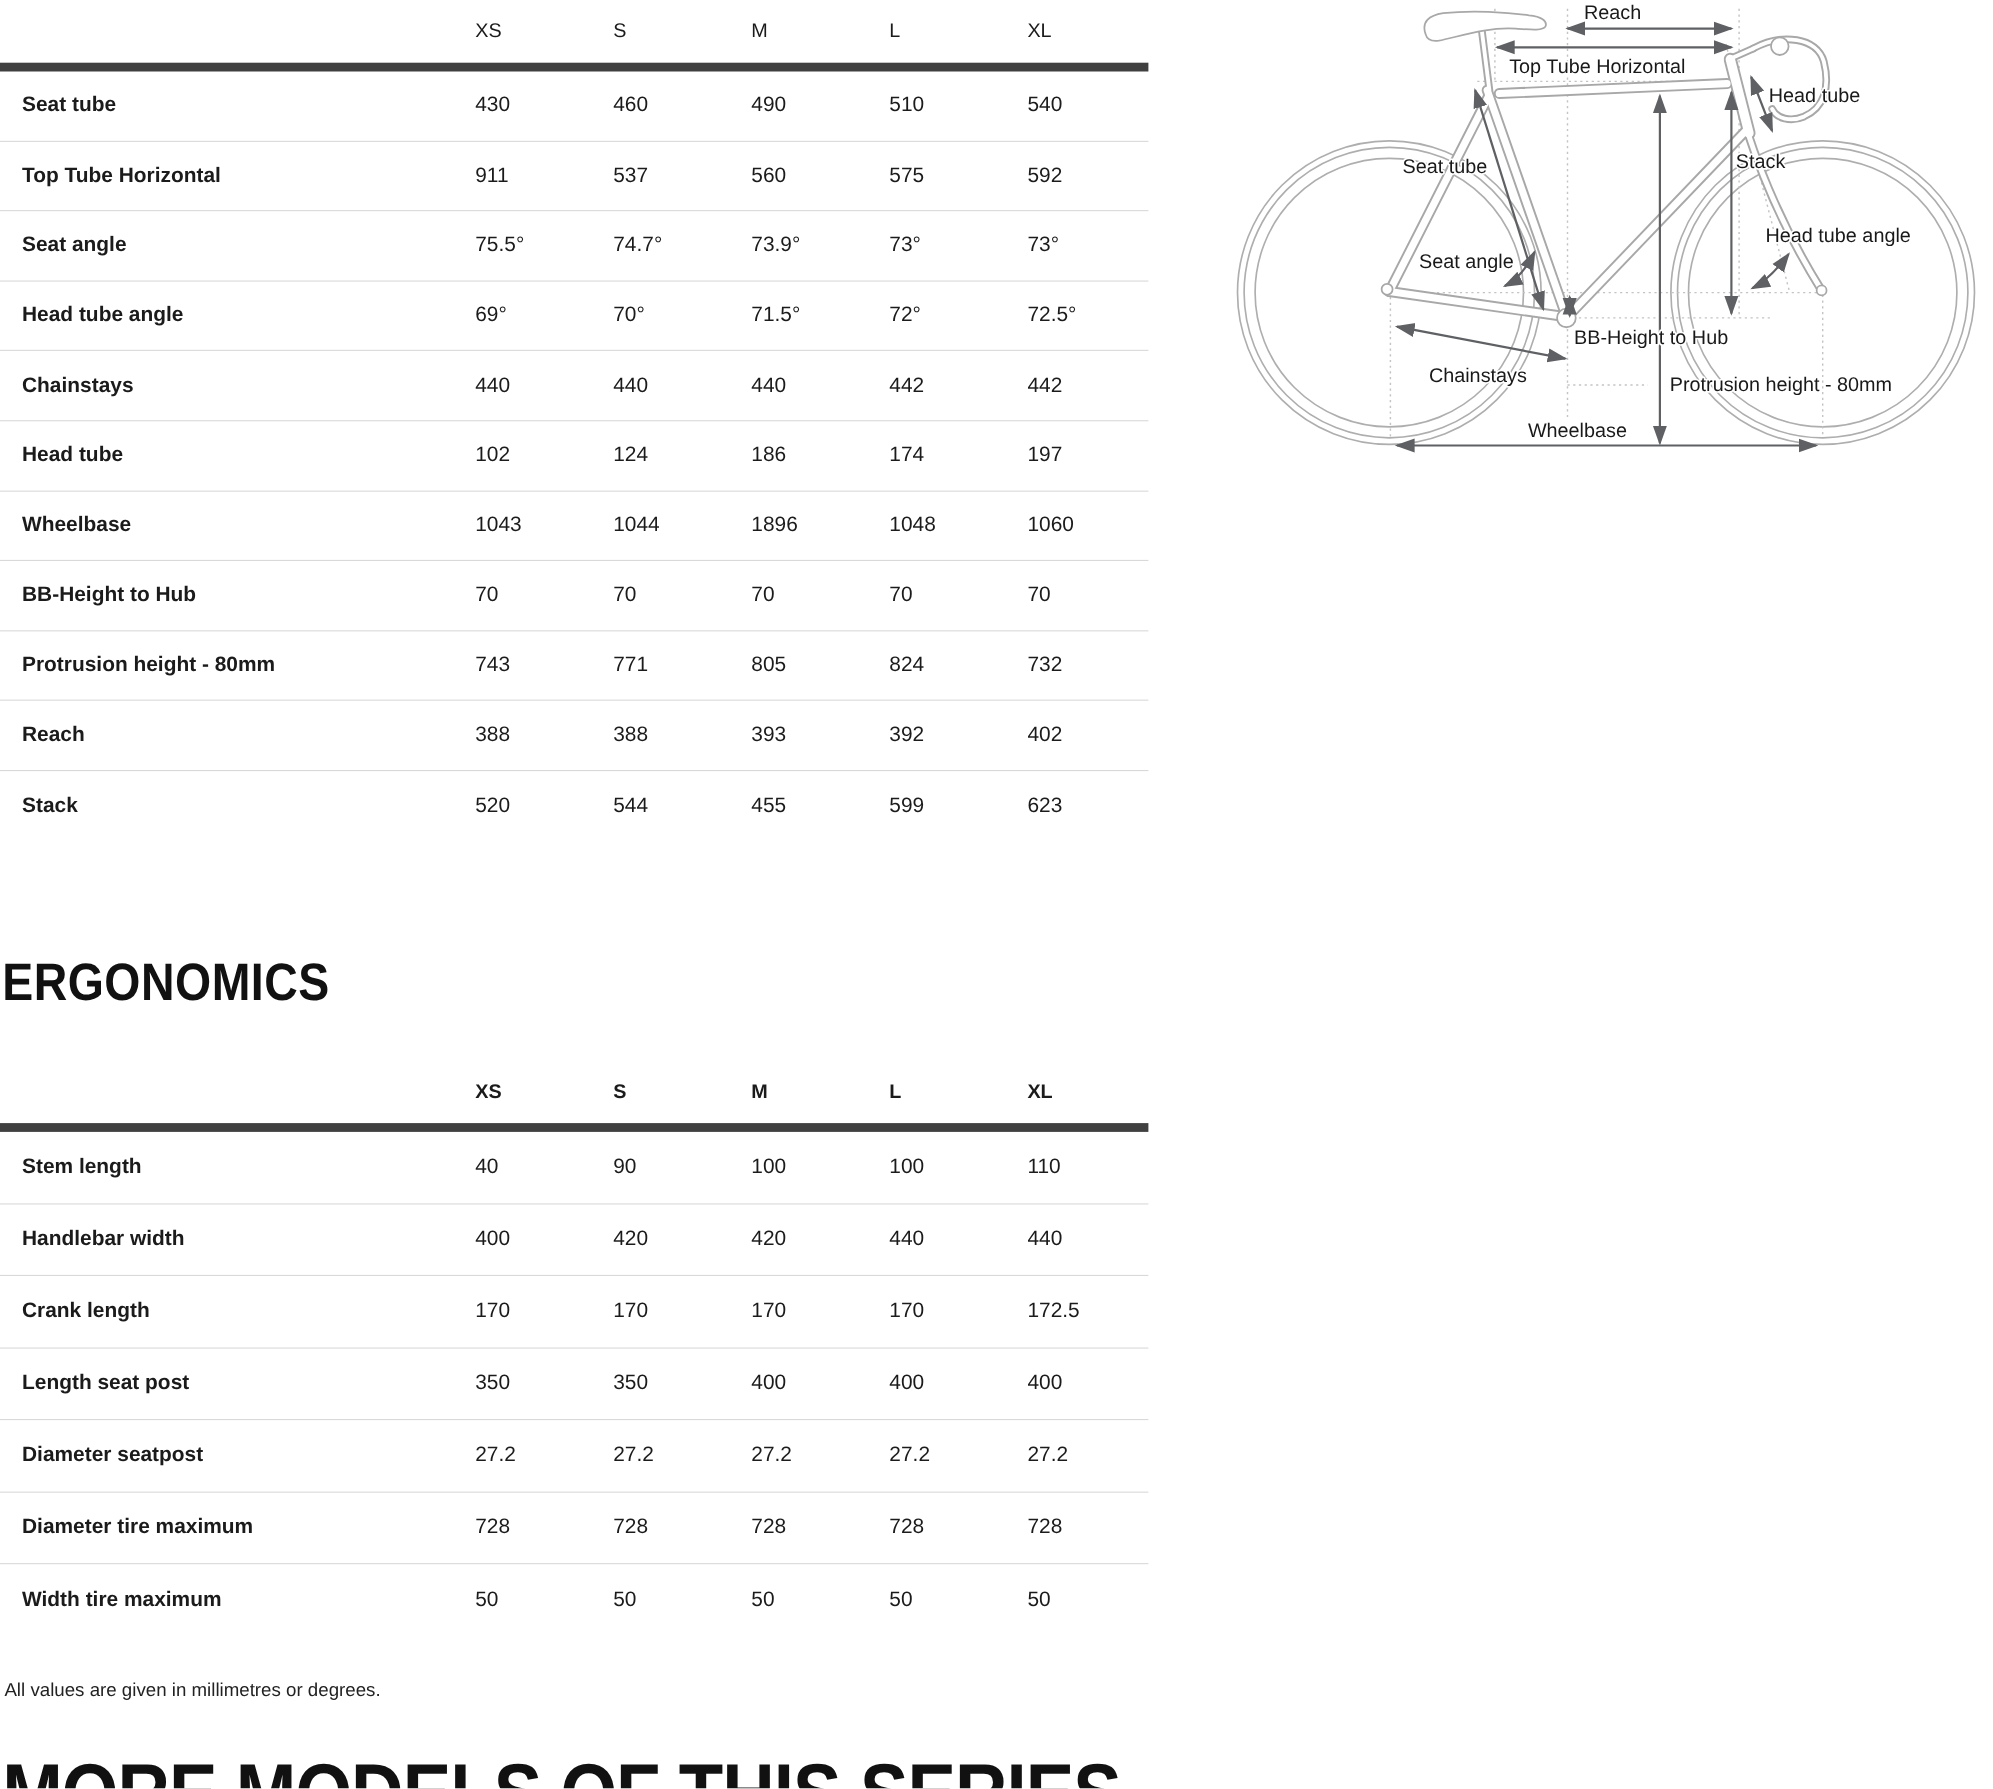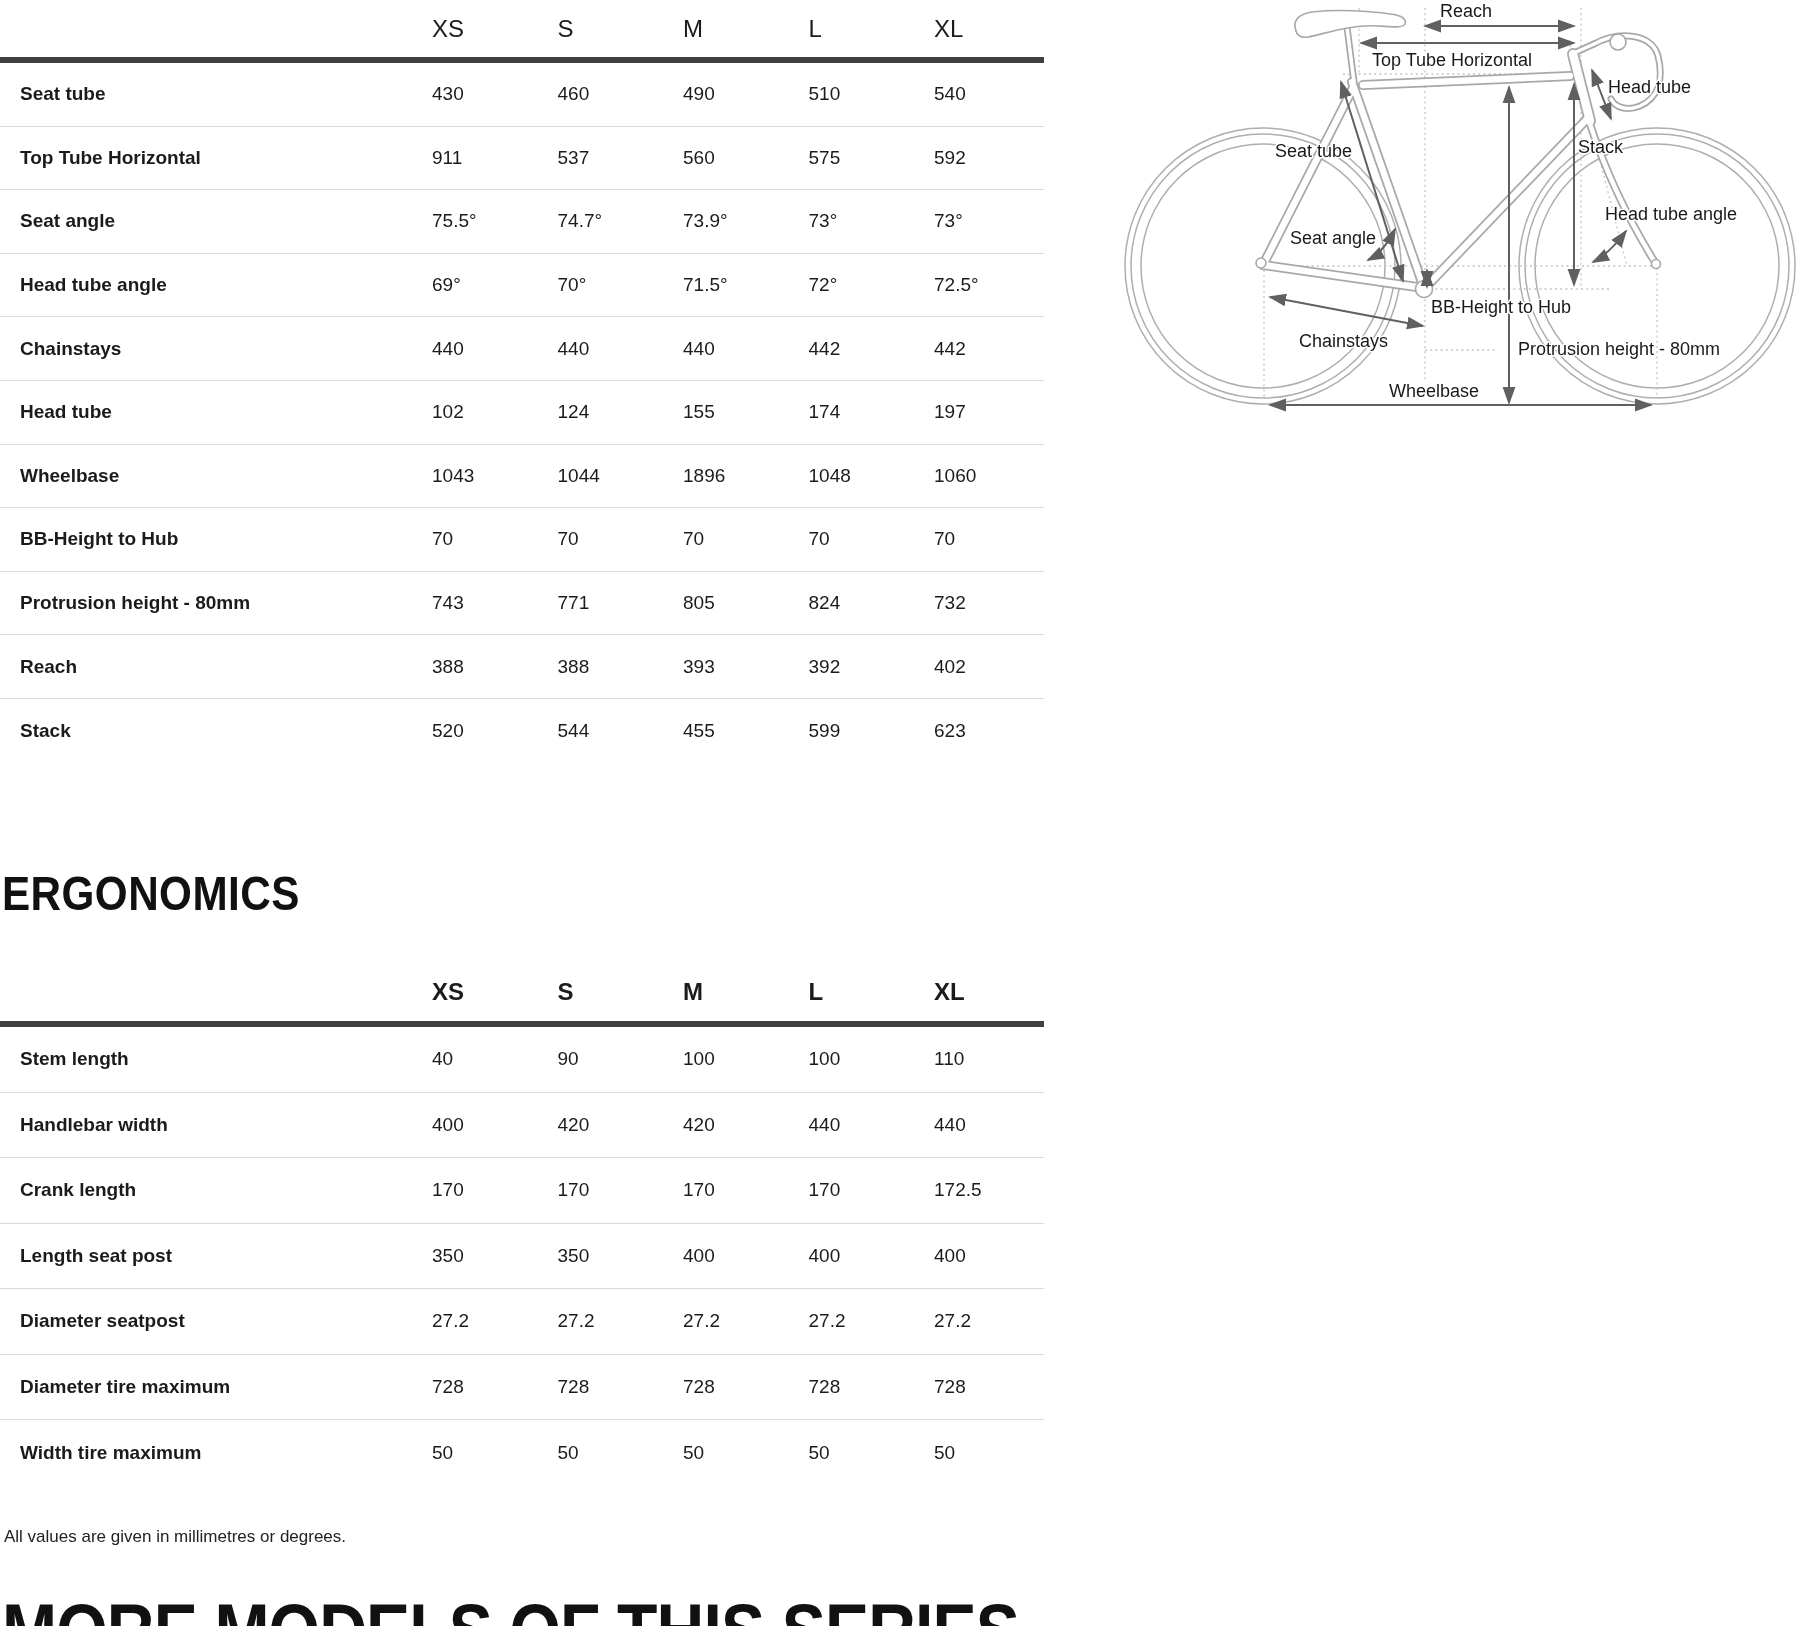--- a/index.html
+++ b/index.html
@@ -4,21 +4,21 @@
 <style>
   html,body{margin:0;padding:0;background:#fff;}
   #page{position:relative;width:1812px;height:1626px;overflow:hidden;background:#fff;
         font-family:"Liberation Sans",sans-serif;color:#1b1b1b;}
 
   
   .size-table{position:absolute;left:0;width:1044px;}
   #geo-table{top:0;}
   #ergo-table{top:963px;}
   .thead{display:grid;grid-template-columns:432px 125.5px 125.5px 125.5px 125.5px 1fr;
-         align-items:center;border-bottom:6px solid #404040;font-size:24px;}
+         align-items:center;border-bottom:8px solid #404040;font-size:18px;}
   #geo-table .thead{height:57px;font-weight:400;}
   #ergo-table .thead{height:58px;font-weight:700;}
   .trow{display:grid;grid-template-columns:432px 125.5px 125.5px 125.5px 125.5px 1fr;
         align-items:center;border-bottom:1px solid #d9d9d9;font-size:19px;box-sizing:border-box;}
   #geo-table .trow{height:63.6px;}
   #ergo-table .trow{height:65.5px;}
   .trow:last-child{border-bottom:none;}
   .lbl{font-weight:700;padding-left:20px;white-space:nowrap;}
   .val{white-space:nowrap;}
 
@@ -91,21 +91,21 @@
       <span class="val">440</span>
       <span class="val">440</span>
       <span class="val">440</span>
       <span class="val">442</span>
       <span class="val">442</span>
     </div>
     <div class="trow">
       <span class="lbl">Head tube</span>
       <span class="val">102</span>
       <span class="val">124</span>
-      <span class="val">155</span>
+      <span class="val">186</span>
       <span class="val">174</span>
       <span class="val">197</span>
     </div>
     <div class="trow">
       <span class="lbl">Wheelbase</span>
       <span class="val">1043</span>
       <span class="val">1044</span>
       <span class="val">1896</span>
       <span class="val">1048</span>
       <span class="val">1060</span>

